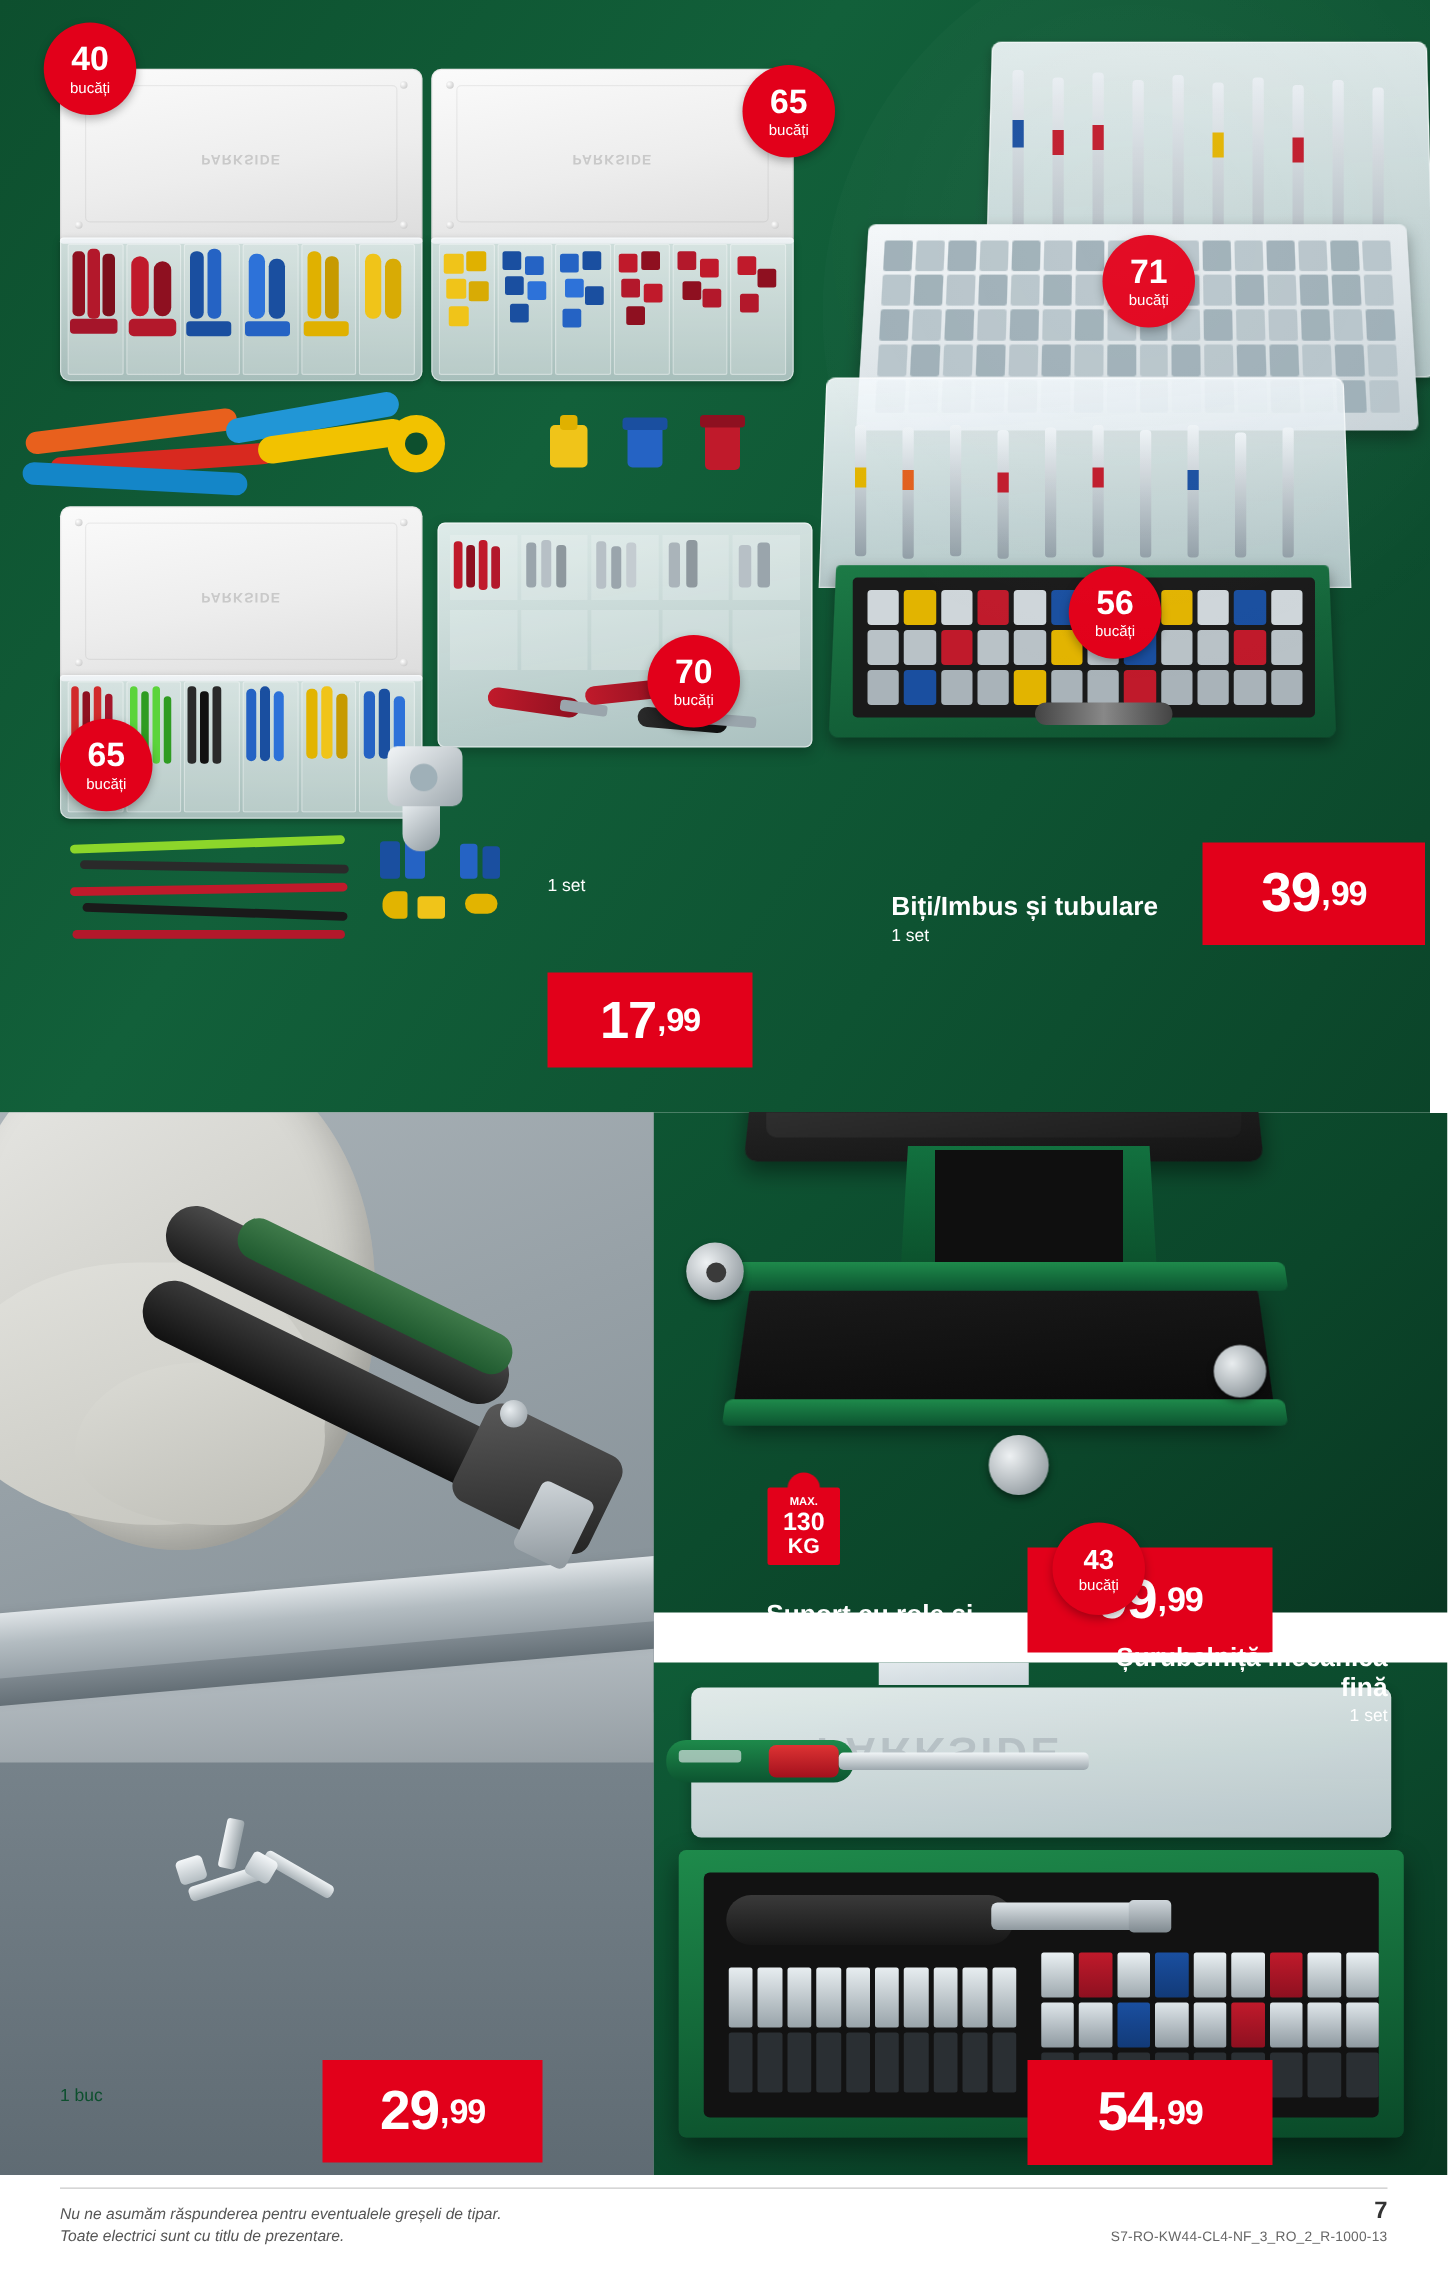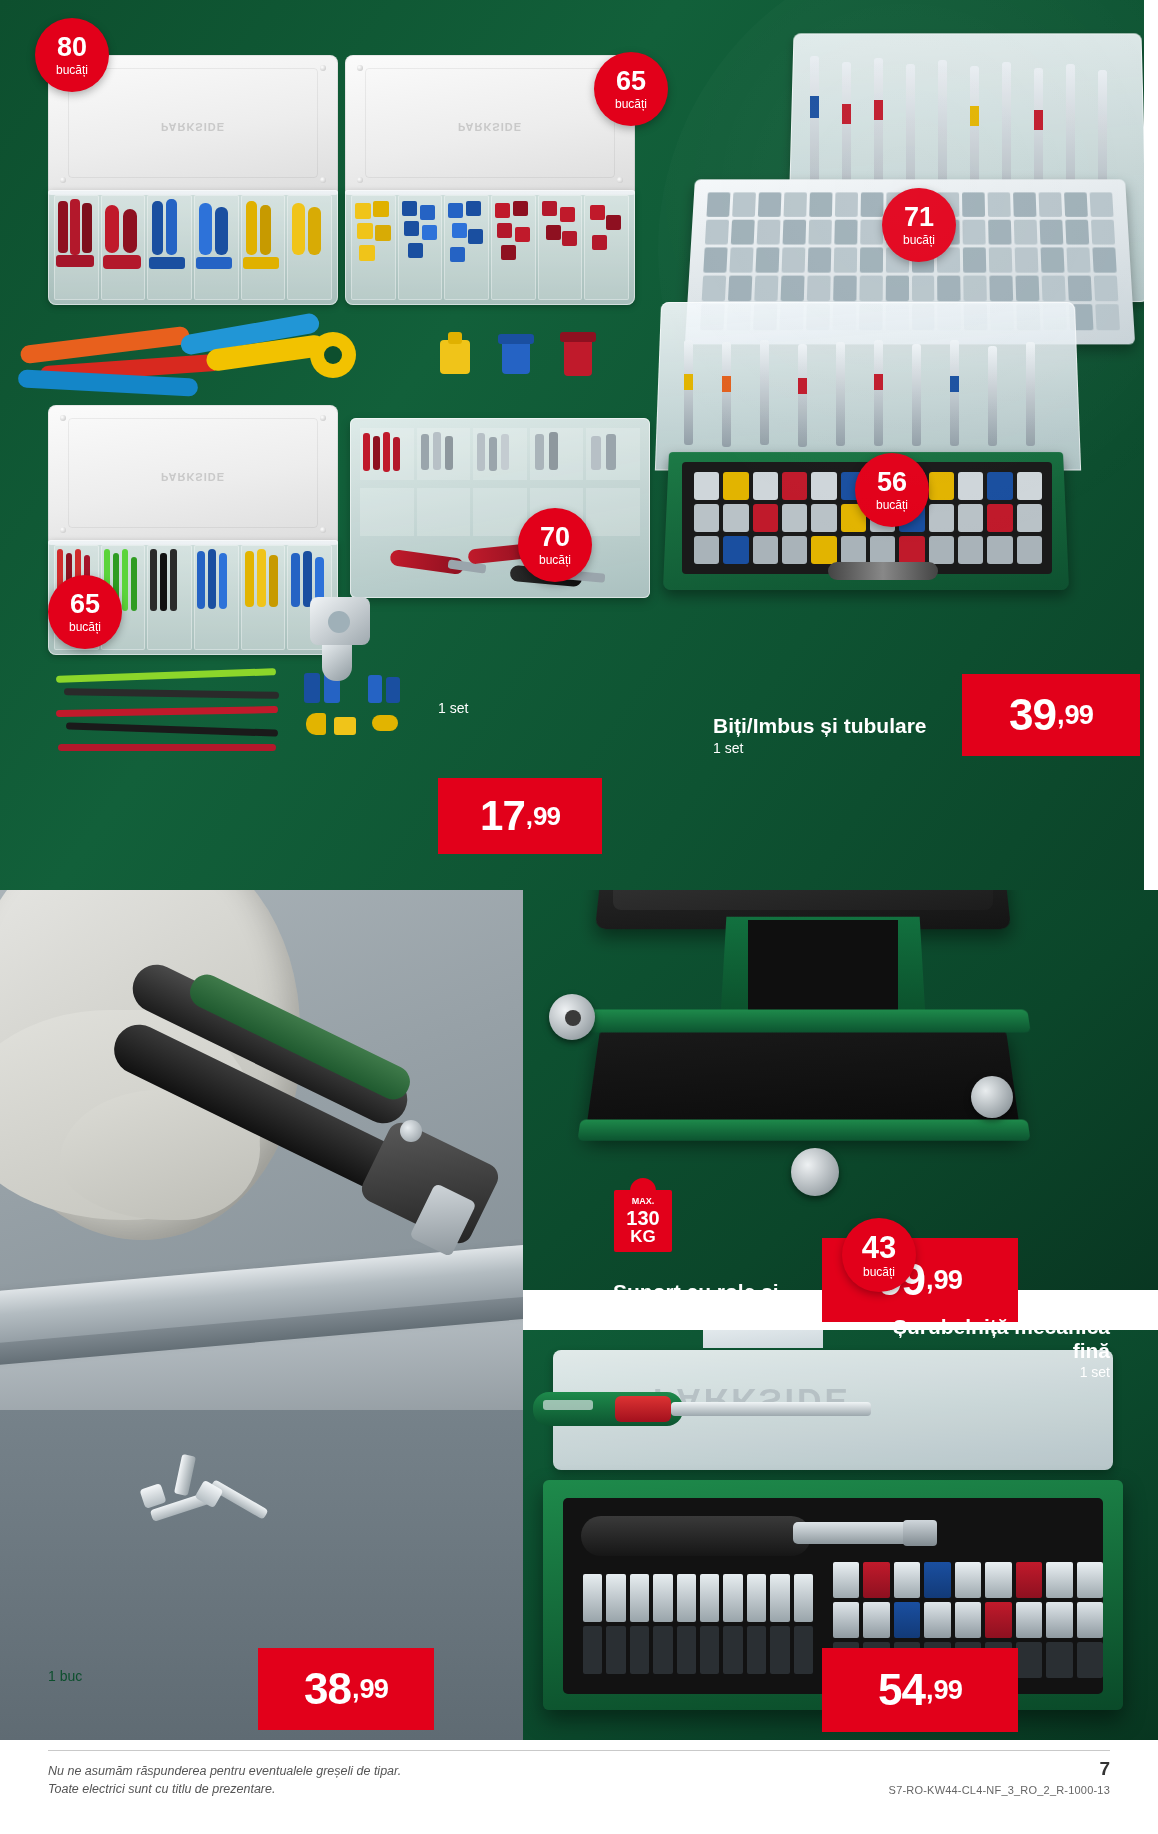--- a/index.html
+++ b/index.html
@@ -532,21 +532,21 @@
       <div class="part" style="left:175px;top:32px;width:40px;height:9px;background:#9aa5ac;transform:rotate(5deg);"></div>
     </div>
 
     <div class="img-box" style="left:300px; top:585px; width:95px; height:110px;">
       <div style="position:absolute;left:10px;top:12px;width:60px;height:48px;border-radius:8px;background:linear-gradient(140deg,#f2f5f7,#9fa9af);"></div>
       <div style="position:absolute;left:22px;top:60px;width:30px;height:36px;border-radius:0 0 14px 14px;background:linear-gradient(140deg,#e6ebee,#8f9aa0);"></div>
       <div style="position:absolute;left:28px;top:26px;width:22px;height:22px;border-radius:50%;background:#9fb0b8;"></div>
     </div>
 
     <div class="badge" style="left:35px; top:18px; width:74px; height:74px;">
-      <div class="num" style="font-size:27px;">80</div>
+      <div class="num" style="font-size:27px;">40</div>
       <div class="unit" style="font-size:12px;margin-top:3px;">bucăți</div>
     </div>
     <div class="badge" style="left:594px; top:52px; width:74px; height:74px;">
       <div class="num" style="font-size:27px;">65</div>
       <div class="unit" style="font-size:12px;margin-top:3px;">bucăți</div>
     </div>
     <div class="badge" style="left:882px; top:188px; width:74px; height:74px;">
       <div class="num" style="font-size:27px;">71</div>
       <div class="unit" style="font-size:12px;margin-top:3px;">bucăți</div>
     </div>
@@ -609,21 +609,21 @@
     <div style="position:absolute;left:142px;top:596px;width:22px;height:20px;background:linear-gradient(180deg,#f3f6f8,#b4bdc2);border-radius:4px;transform:rotate(-18deg);"></div>
     <div style="position:absolute;left:208px;top:604px;width:62px;height:11px;background:linear-gradient(180deg,#eef2f4,#aab3b8);border-radius:4px;transform:rotate(30deg);"></div>
     <div style="position:absolute;left:198px;top:594px;width:22px;height:20px;background:linear-gradient(180deg,#f3f6f8,#b4bdc2);border-radius:4px;transform:rotate(30deg);"></div>
     <div style="position:absolute;left:178px;top:565px;width:14px;height:40px;background:linear-gradient(90deg,#f3f6f8,#9aa4a9);border-radius:3px;transform:rotate(12deg);"></div>
   </div>
 
   <div class="ptitle" style="left:48px; top:1666px; width:220px; color:#0d4f2e; font-size:21px;">
     <span class="sub" style="font-size:14px;">1 buc</span>
   </div>
   <div class="price" style="left:258px; top:1648px; width:176px; height:82px; font-size:44px;">
-    <span>38</span>
+    <span>29</span>
       <span class="sep">,</span>
       <span class="dec">99</span>
   </div>
 
   <div class="photo-seat" style="height:400px;">
 
     <div style="position:absolute;left:80px;top:-110px;width:400px;height:150px;background:linear-gradient(175deg,#3a3a3a,#141414);border-radius:10px;transform:perspective(600px) rotateX(18deg);box-shadow:0 8px 18px rgba(0,0,0,.45);"></div>
     <div style="position:absolute;left:90px;top:-100px;width:380px;height:120px;background:linear-gradient(170deg,#454545,#1c1c1c);border-radius:8px;"></div>
 
     <div style="position:absolute;left:200px;top:20px;width:200px;height:130px;background:linear-gradient(180deg,#12713f,#0a4a28);transform:perspective(700px) rotateX(22deg);"></div>
@@ -723,21 +723,21 @@
         <div style="background:#2a2f33;border-radius:2px;"></div>
       <div style="background:#2a2f33;border-radius:2px;"></div>
         <div style="background:#2a2f33;border-radius:2px;"></div>
       <div style="background:#2a2f33;border-radius:2px;"></div>
         <div style="background:#2a2f33;border-radius:2px;"></div>
       <div style="background:#2a2f33;border-radius:2px;"></div>
     </div>
   </div>
 
   <div class="badge" style="left:842px; top:1218px; width:74px; height:74px;">
-    <div class="num" style="font-size:31px;">43</div>
+    <div class="num" style="font-size:22px;">43</div>
     <div class="unit" style="font-size:12px;margin-top:3px;">bucăți</div>
   </div>
 
   <div class="ptitle" style="left:860px; top:1315px; width:250px; color:#fff; font-size:21px; text-align:right;">
     <span>Șurubelniță mecanică fină</span>
     <span class="sub" style="font-size:14px;">1 set</span>
   </div>
   <div class="price" style="left:822px; top:1648px; width:196px; height:84px; font-size:44px;">
     <span>54</span>
       <span class="sep">,</span>

